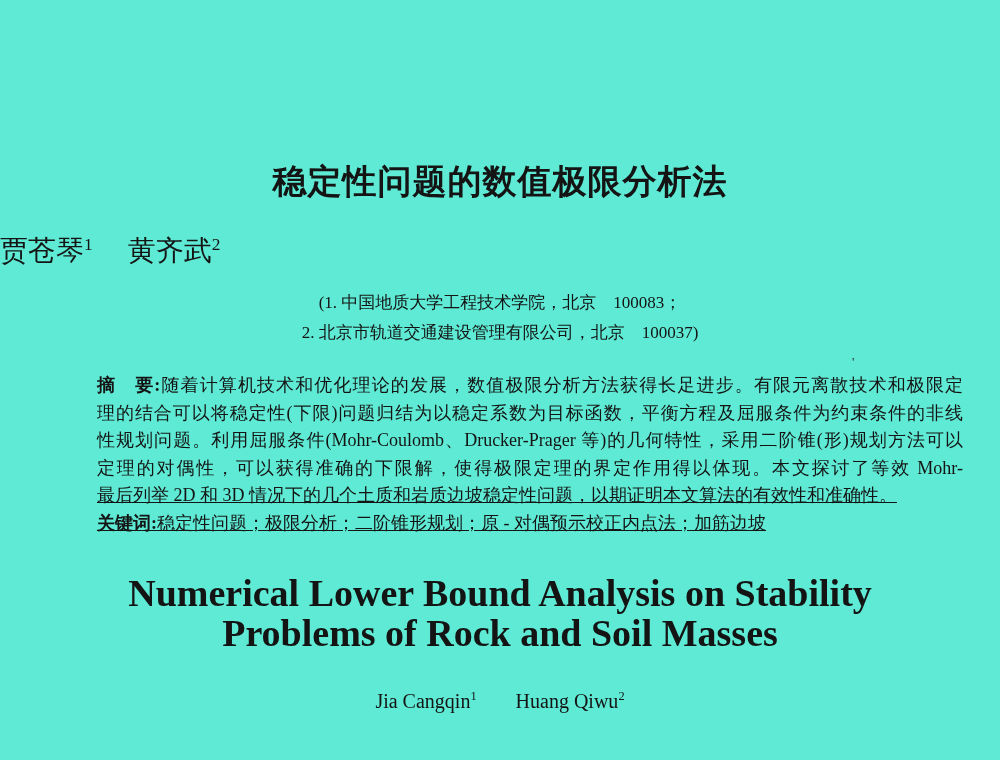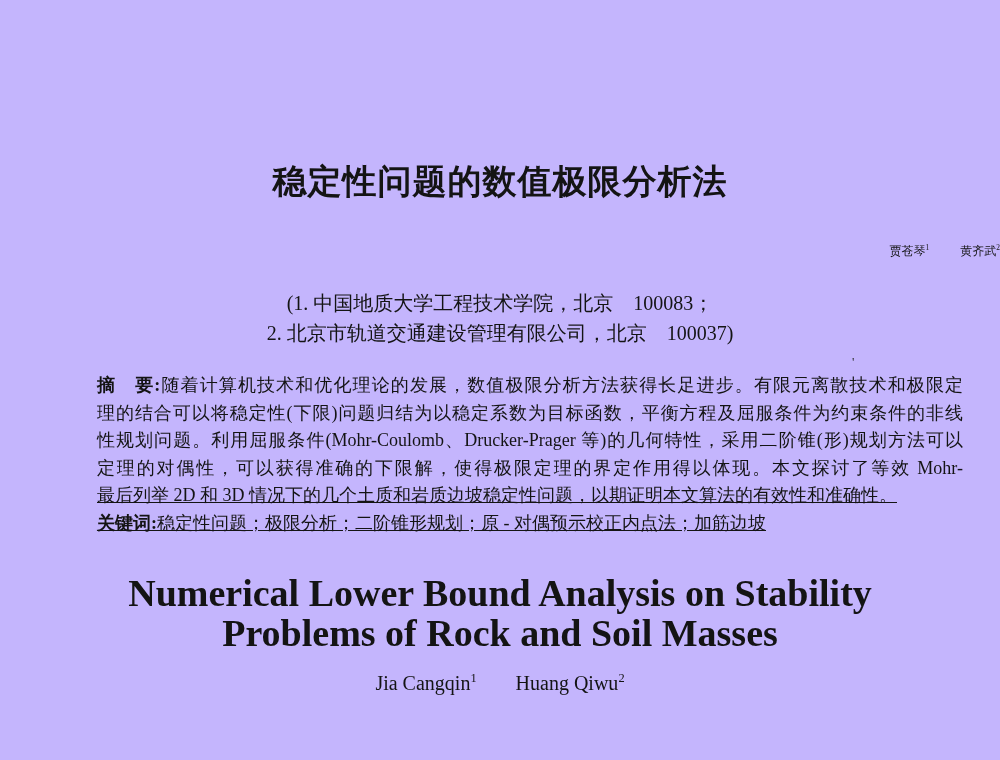--- a/index.html
+++ b/index.html
@@ -4,55 +4,55 @@
 <style>
   html, body {
     margin: 0;
     padding: 0;
     background: #ffffff;
   }
   .page {
     position: relative;
     width: 1000px;
     height: 760px;
-    background: #c4b5fd;
+    background: #5eead4;
     color: #141414;
     font-family: "Liberation Serif", "DejaVu Serif", serif;
     overflow: hidden;
   }
   .title-cn {
     margin: 0;
     padding-top: 162px;
     text-align: center;
     font-size: 34px;
     font-weight: 700;
     letter-spacing: 1px;
     line-height: 40px;
   }
   .authors-cn {
     margin-top: 36px;
-    text-align: right;
-    font-size: 12px;
+    text-align: left;
+    font-size: 28px;
     line-height: 26px;
   }
   .authors-cn .author {
     display: inline-block;
   }
   .authors-cn .author + .author {
     margin-left: 28px;
   }
   sup {
     font-size: 0.62em;
     vertical-align: super;
     line-height: 0;
   }
   .affiliations {
     margin-top: 24px;
     text-align: center;
-    font-size: 20px;
+    font-size: 17px;
     line-height: 30px;
   }
   .abstract-block {
     margin: 24px auto 0 auto;
     margin-left: 97px;
     width: 866px;
     font-size: 18px;
     line-height: 27.5px;
   }
   .abs-line {
@@ -72,21 +72,21 @@
   }
   .title-en {
     margin-top: 36px;
     text-align: center;
     font-size: 38px;
     font-weight: 700;
     line-height: 40px;
     font-family: "Liberation Serif", "DejaVu Serif", serif;
   }
   .authors-en {
-    margin-top: 18px;
+    margin-top: 36px;
     text-align: center;
     font-size: 20px;
     line-height: 24px;
   }
   .authors-en .author + .author {
     margin-left: 34px;
   }
   .scan-artifact {
     position: absolute;
     left: 852px;

